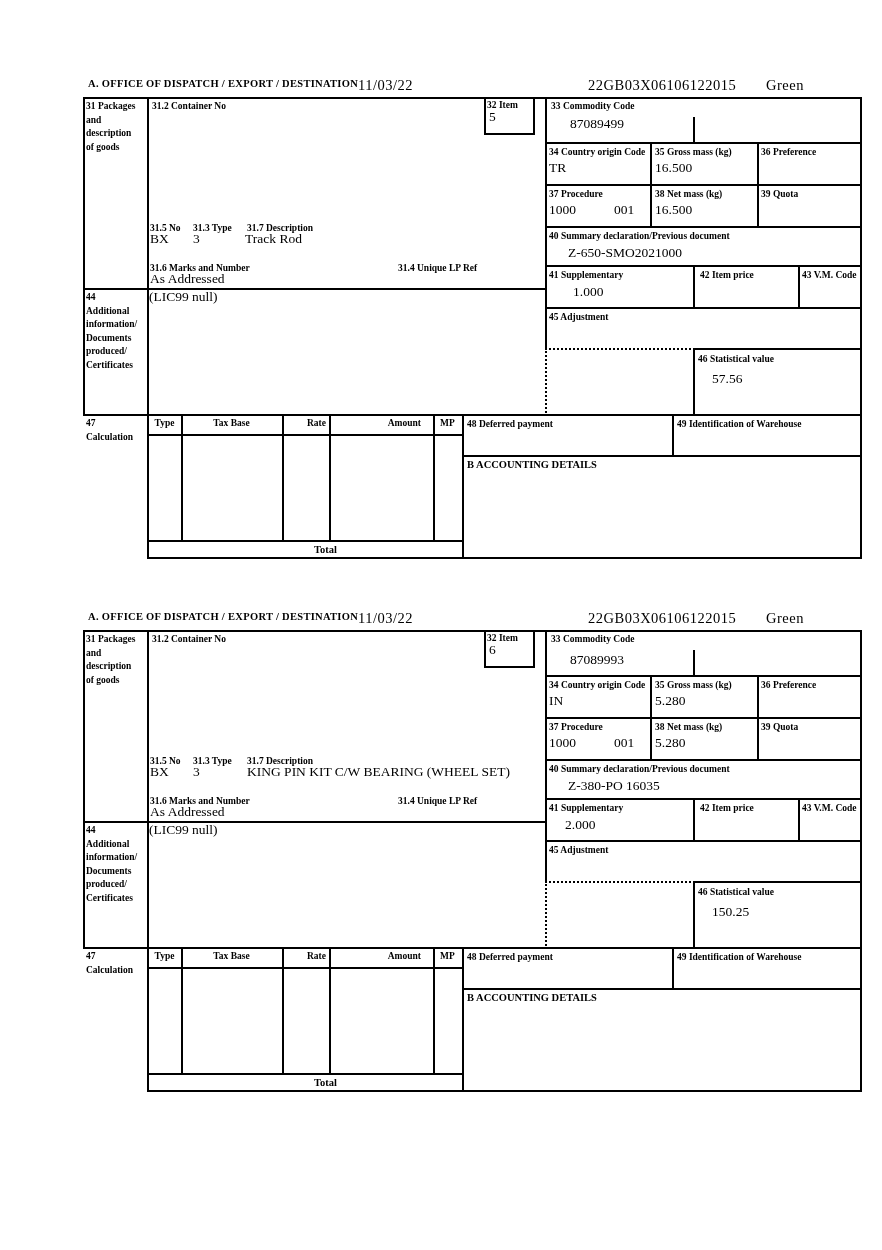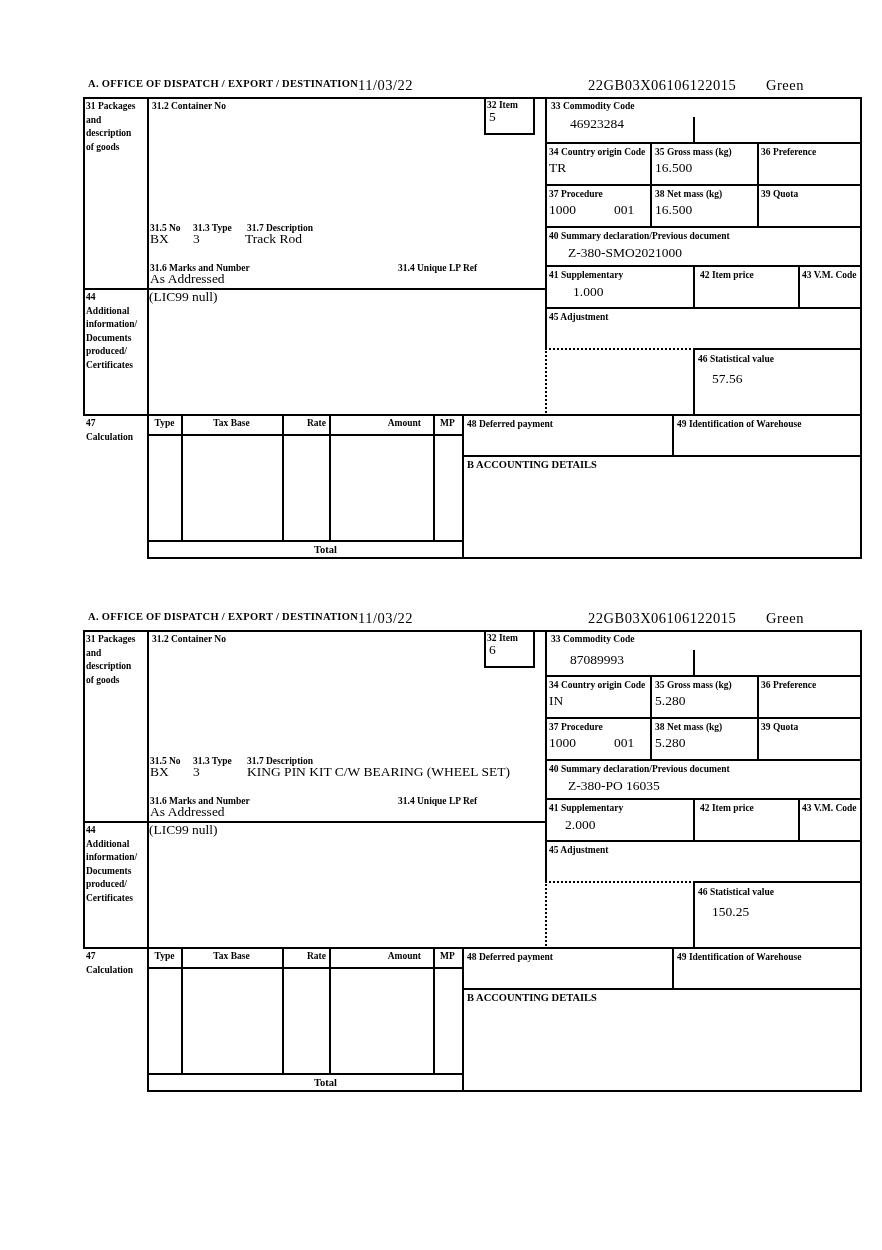--- a/index.html
+++ b/index.html
@@ -75,34 +75,34 @@
     <div class="txt lbl" style="left:110px;top:146px;">31.3 Type</div>
     <div class="txt lbl" style="left:164px;top:146px;">31.7 Description</div>
     <div class="txt val" style="left:67px;top:156px;">BX</div>
     <div class="txt val" style="left:110px;top:156px;">3</div>
     <div class="txt val" style="left:162px;top:156px;">Track Rod</div>
     <div class="txt lbl" style="left:67px;top:186px;">31.6 Marks and Number</div>
     <div class="txt lbl" style="left:315px;top:186px;">31.4 Unique LP Ref</div>
     <div class="txt val" style="left:67px;top:196px;">As Addressed</div>
 
     <div class="txt lbl" style="left:468px;top:24px;">33 Commodity Code</div>
-    <div class="txt val" style="left:487px;top:41px;">46923284</div>
+    <div class="txt val" style="left:487px;top:41px;">87089499</div>
     <div class="txt lbl" style="left:466px;top:70px;">34 Country origin Code</div>
     <div class="txt val" style="left:466px;top:85px;">TR</div>
     <div class="txt lbl" style="left:572px;top:70px;">35 Gross mass (kg)</div>
     <div class="txt val" style="left:572px;top:85px;">16.500</div>
     <div class="txt lbl" style="left:678px;top:70px;">36 Preference</div>
     <div class="txt lbl" style="left:466px;top:112px;">37 Procedure</div>
     <div class="txt val" style="left:466px;top:127px;">1000</div>
     <div class="txt val" style="left:531px;top:127px;">001</div>
     <div class="txt lbl" style="left:572px;top:112px;">38 Net mass (kg)</div>
     <div class="txt val" style="left:572px;top:127px;">16.500</div>
     <div class="txt lbl" style="left:678px;top:112px;">39 Quota</div>
     <div class="txt lbl" style="left:466px;top:154px;">40 Summary declaration/Previous document</div>
-    <div class="txt val" style="left:485px;top:170px;">Z-380-SMO2021000</div>
+    <div class="txt val" style="left:485px;top:170px;">Z-650-SMO2021000</div>
     <div class="txt lbl" style="left:466px;top:193px;">41 Supplementary</div>
     <div class="txt val" style="left:490px;top:209px;">1.000</div>
     <div class="txt lbl" style="left:617px;top:193px;">42 Item price</div>
     <div class="txt lbl" style="left:719px;top:193px;">43 V.M. Code</div>
     <div class="txt lbl" style="left:466px;top:235px;">45 Adjustment</div>
     <div class="txt lbl" style="left:615px;top:277px;">46 Statistical value</div>
     <div class="txt val" style="left:629px;top:296px;">57.56</div>
 
     <div class="txt lbl" style="left:3px;top:215px;width:60px;">44
 Additional

